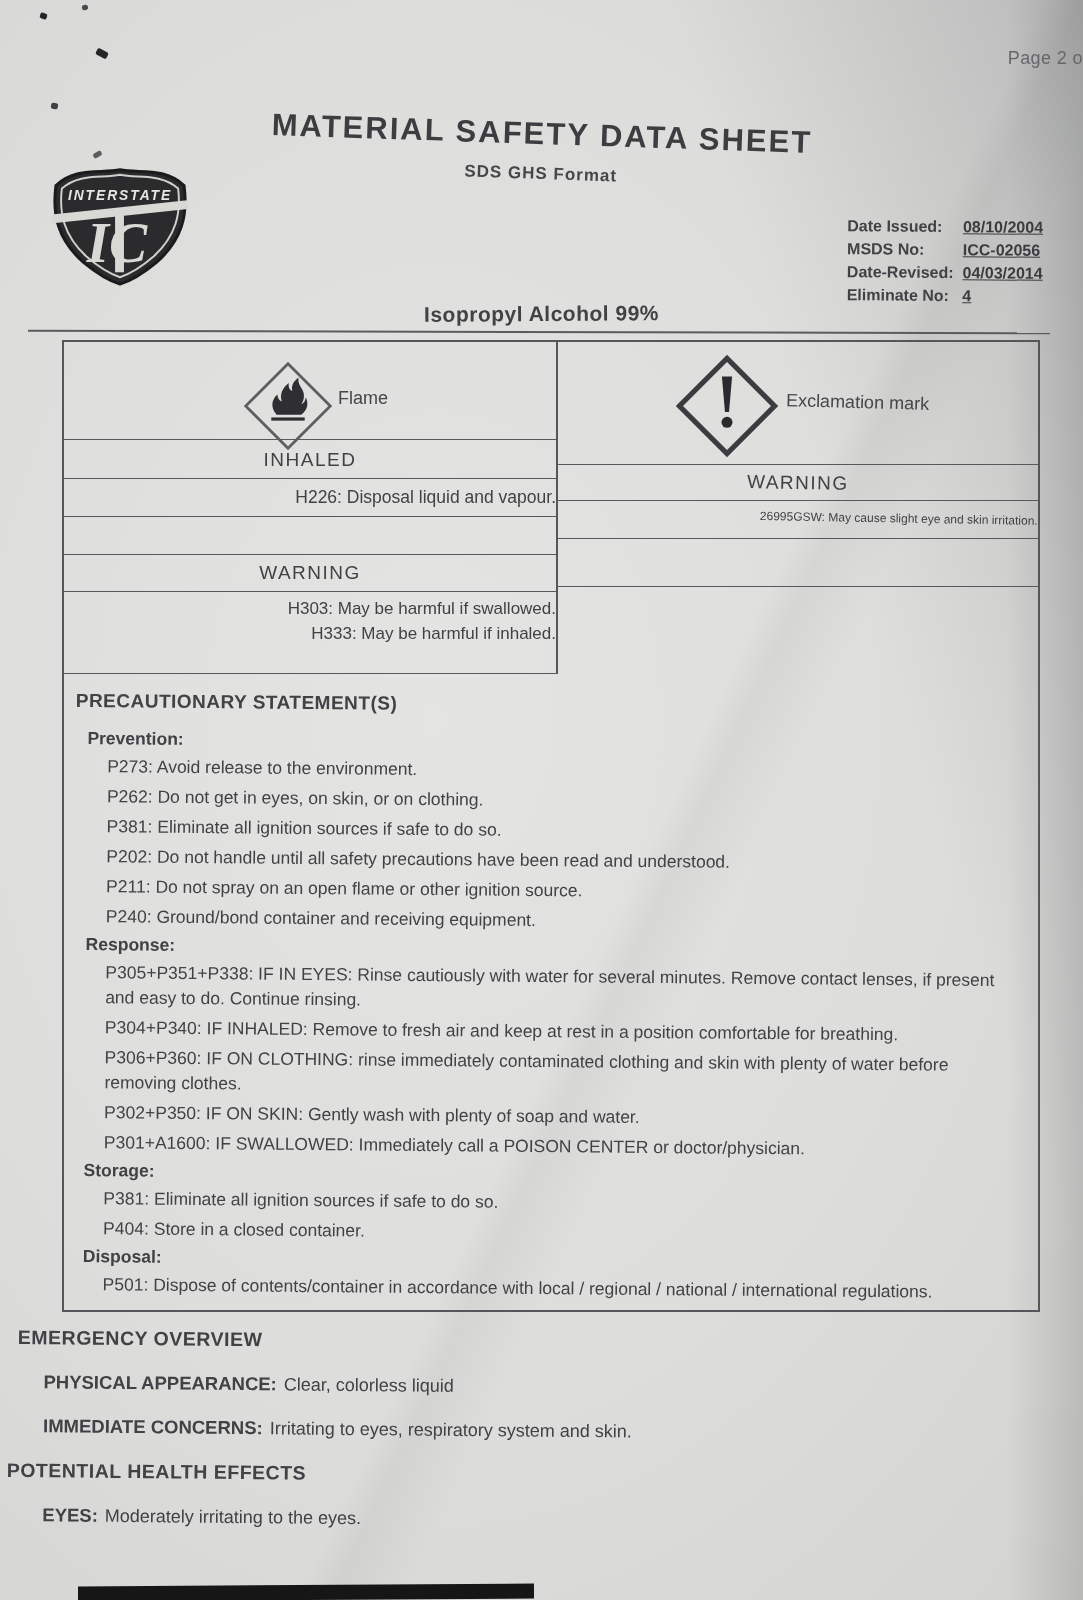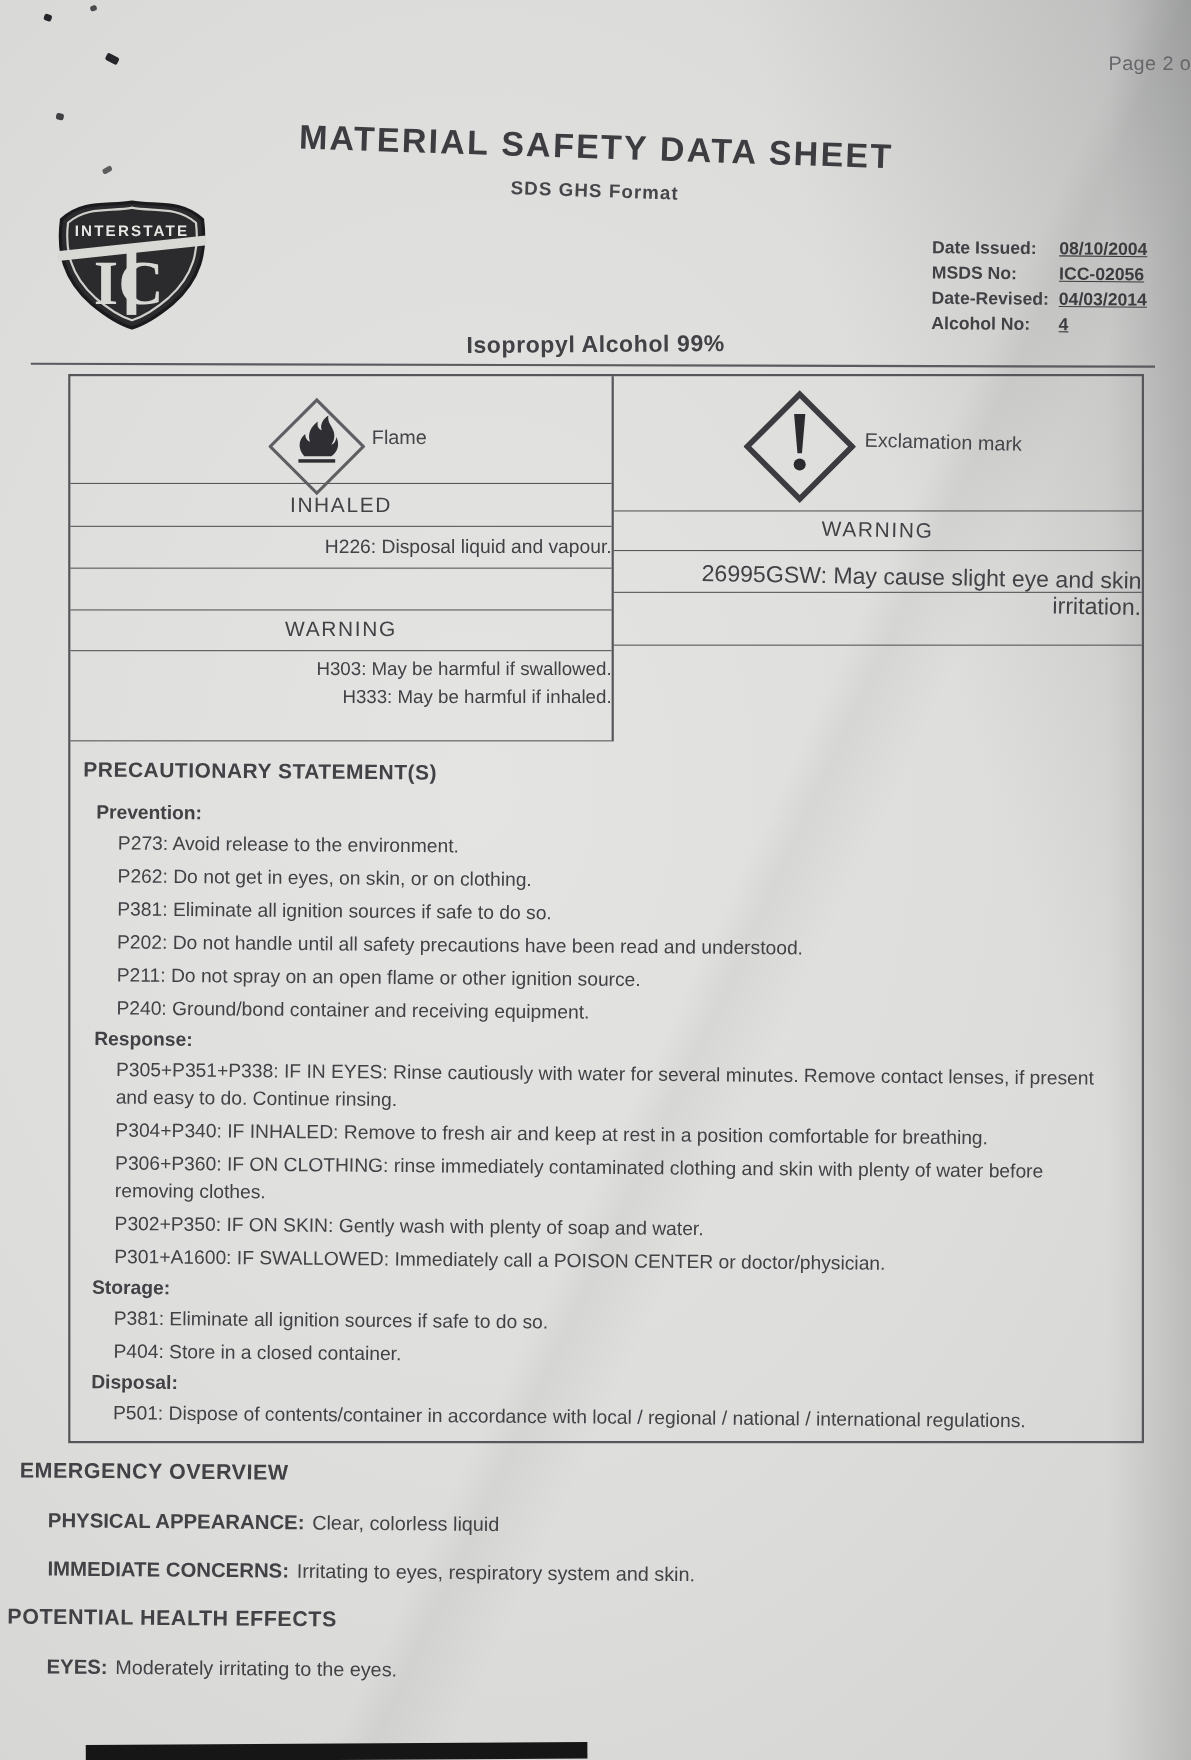--- a/index.html
+++ b/index.html
@@ -10,21 +10,21 @@
       linear-gradient(252deg, rgba(70,70,78,0.20), rgba(70,70,78,0) 26%),
       linear-gradient(90deg, rgba(0,0,0,0) 93%, rgba(45,45,50,0.16) 100%),
       linear-gradient(115deg, transparent 57%, rgba(0,0,0,0.045) 59%, transparent 63%),
       radial-gradient(ellipse at 40% 45%, #e4e5e2 0%, #dddedb 55%, #d3d4d1 100%);
   }
   
   .page-num{position:absolute;top:48px;right:0px;font-size:18px;color:#67676b;letter-spacing:.4px;}
   .titles{position:absolute;top:116px;left:0;width:100%;text-align:center;transform:rotate(1.9deg);}
   .titles h1{margin:0;font-size:31px;letter-spacing:2px;font-weight:700;color:#3d3d41;}
   .titles .sub{margin-top:12px;font-size:17px;font-weight:700;letter-spacing:1px;color:#47474b;}
-  .logo{position:absolute;left:46px;top:170px;width:148px;height:136px;}
+  .logo{position:absolute;left:46px;top:156px;width:148px;height:136px;font-style:italic;}
   .meta{position:absolute;top:218px;right:40px;display:grid;grid-template-columns:auto auto;
         column-gap:9px;row-gap:5px;font-size:16px;transform:rotate(.5deg);}
   .meta .ml{font-weight:700;}
   .meta .mv{font-weight:700;color:#3c3c40;text-decoration:underline;}
   .product{position:absolute;top:302px;left:0;width:100%;text-align:center;font-size:21px;
            font-weight:700;letter-spacing:.5px;transform:rotate(-.4deg);}
   .rule{position:absolute;top:331px;left:28px;width:1022px;height:2px;background:#5b5b5f;transform:rotate(.15deg);}
   
   .doc-box{position:absolute;left:62px;top:340px;width:978px;height:972px;border:2px solid #55555a;box-sizing:border-box;}
   .cols{display:flex;height:332px;}
@@ -33,21 +33,21 @@
   .row{border-bottom:1.6px solid #58585c;box-sizing:border-box;position:relative;text-align:right;}
   .rowL1{height:98px;}
   .rowL2{height:39px;text-align:center;font-size:19px;letter-spacing:1.5px;padding-top:9px;}
   .rowL3{height:38px;padding:8px 0 0 8px;font-size:17.5px;}
   .rowL4{height:38px;}
   .rowL5{height:37px;text-align:center;font-size:19px;letter-spacing:1.5px;padding-top:7px;}
   .rowL6{flex:1;padding:4px 0 0 6px;font-size:17px;line-height:25px;}
   .rowR1{height:123px;}
   .rowR2{height:36px;text-align:center;font-size:19px;letter-spacing:1.5px;padding-top:7px;}
   .rowR2 span{display:inline-block;transform:rotate(1deg);}
-  .rowR3{height:38px;padding:8px 0 0 12px;font-size:21px;}
+  .rowR3{height:38px;padding:8px 0 0 12px;font-size:12px;}
   .rowR3 span{display:inline-block;transform:rotate(1deg);transform-origin:left top;}
   .rowR4{height:48px;}
   .rowRrest{flex:1;}
   .pict{position:absolute;}
   .pict-label{position:absolute;font-size:18px;color:#45454a;}
   
   .prec{padding:14px 18px 0 10px;font-size:17.5px;transform:rotate(.5deg);transform-origin:14px 0;}
   .prec-heading{font-size:19px;font-weight:700;letter-spacing:.5px;margin:2px 0 16px 2px;}
   .grp-label{font-weight:700;margin:5px 0 5px 14px;}
   .p-item{margin:0 0 5px 34px;line-height:25px;max-width:900px;}
@@ -95,21 +95,21 @@
     </svg>
   </div>
 
   <div class="meta">
     <div class="ml">Date Issued:</div>
     <div class="mv">08/10/2004</div>
     <div class="ml">MSDS No:</div>
     <div class="mv">ICC-02056</div>
     <div class="ml">Date-Revised:</div>
     <div class="mv">04/03/2014</div>
-    <div class="ml">Alcohol No:</div>
+    <div class="ml">Eliminate No:</div>
     <div class="mv">4</div>
   </div>
 
   <div class="product">Isopropyl Alcohol 99%</div>
   <div class="rule"></div>
 
   <div class="doc-box">
     <div class="cols">
 
       <div class="col-left">

